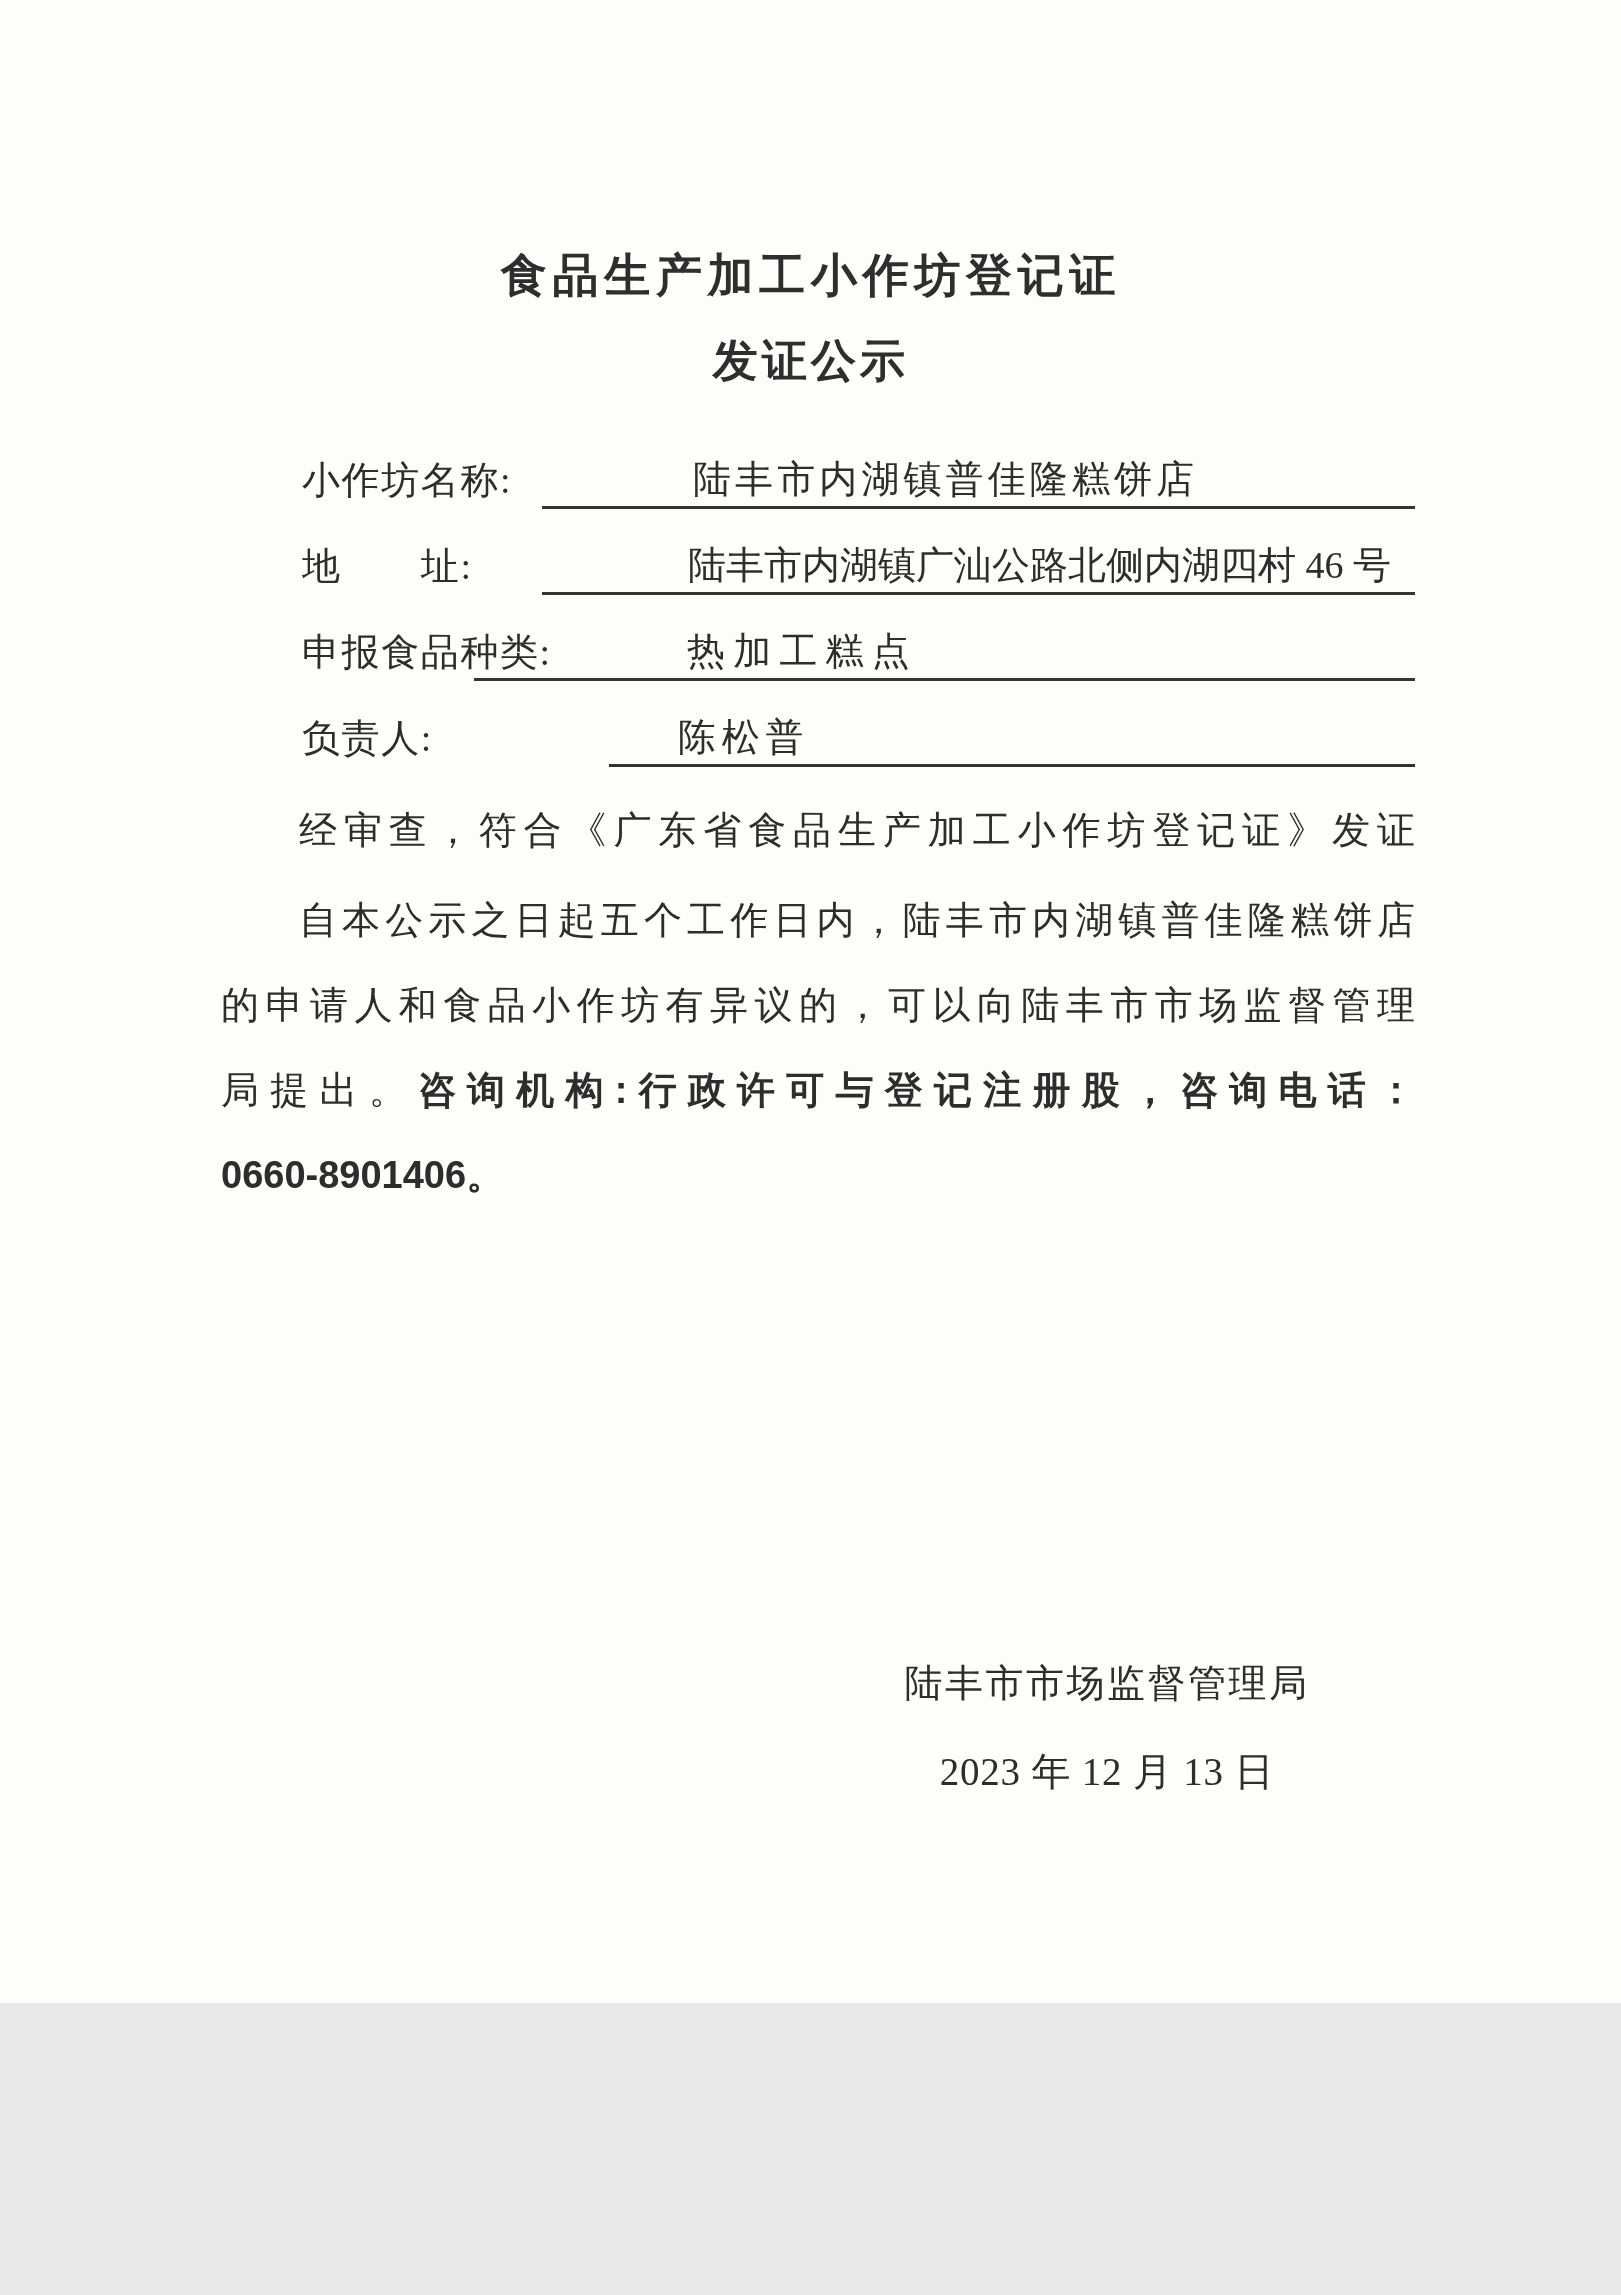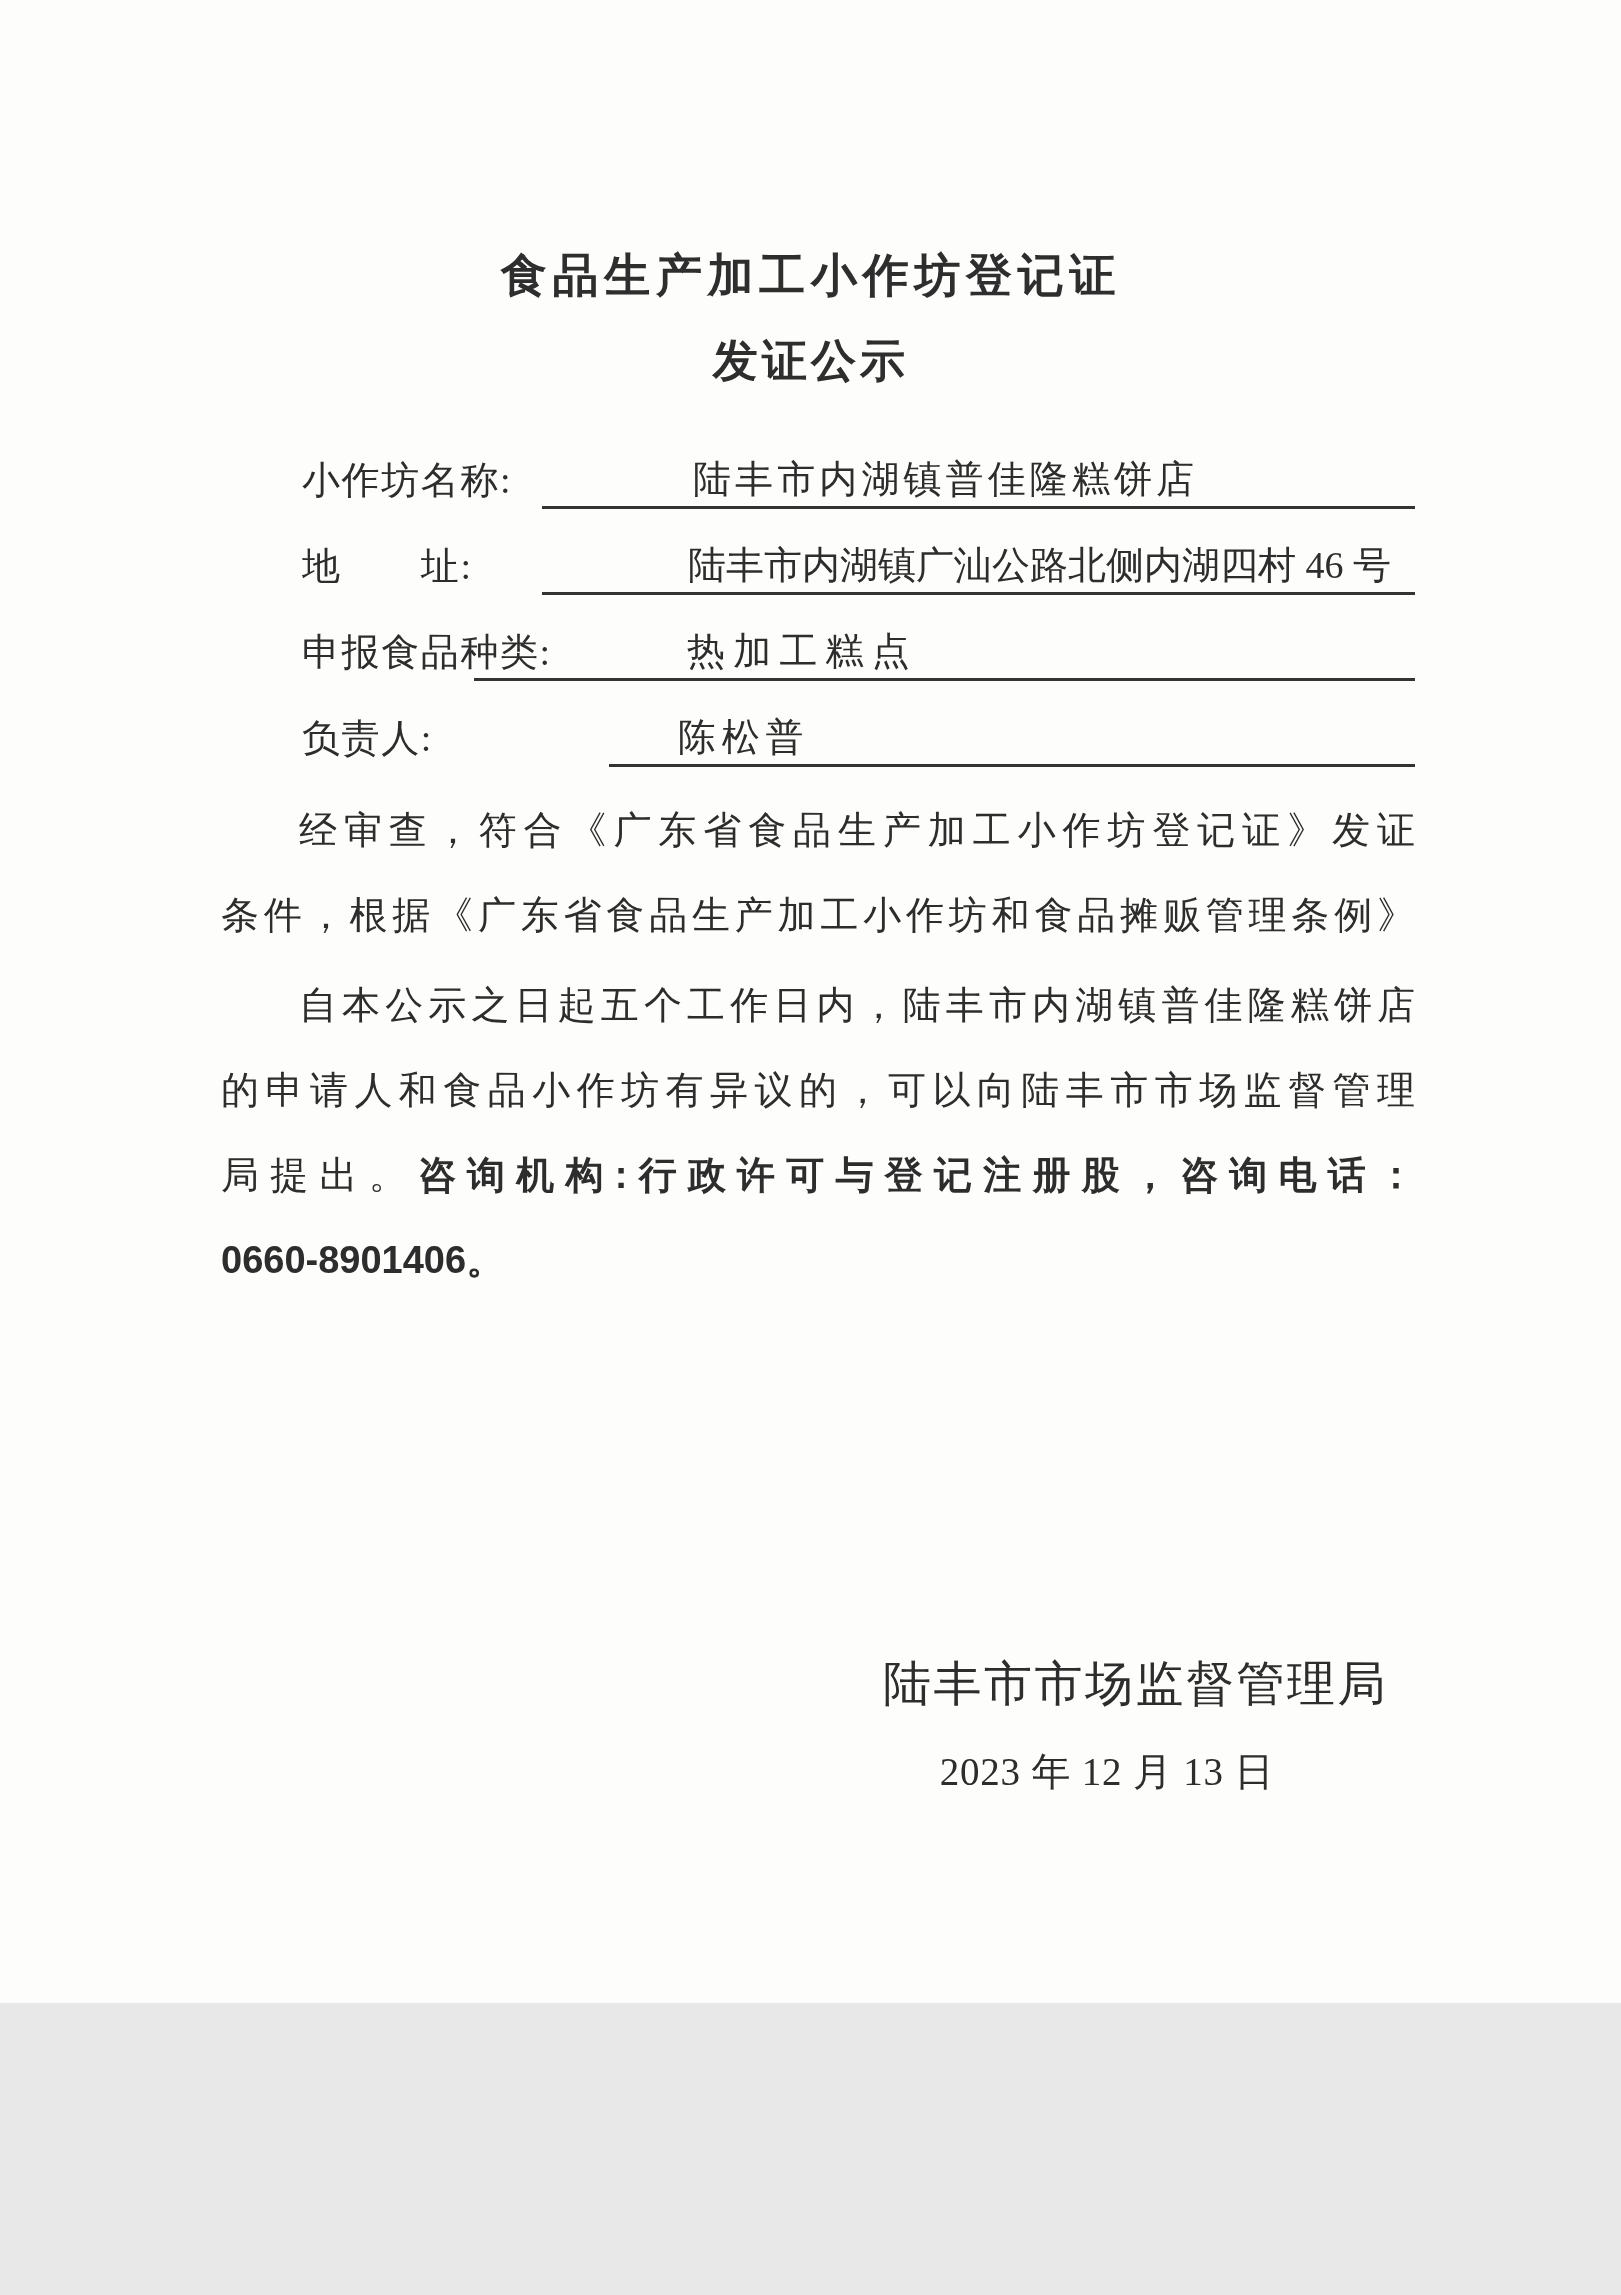--- a/index.html
+++ b/index.html
@@ -113,21 +113,21 @@
   
   .signature-block {
     position: absolute;
     top: 1658px;
     left: 883px;
     width: 448px;
     text-align: center;
     color: #2d2d2d;
   }
   .issuer-line {
-    font-size: 48px;
+    font-size: 38px;
     line-height: 51px;
     letter-spacing: 2.5px;
     white-space: nowrap;
   }
   .date-line {
     margin-top: 37px;
     font-size: 39px;
     line-height: 51px;
     letter-spacing: 0.8px;
     white-space: nowrap;
@@ -157,21 +157,20 @@
       </div>
       <div class="field-row">
         <span class="field-label">负责人:</span>
         <span class="field-value">陈松普</span>
       </div>
     </div>
 
   <div class="body-text">
       <div class="paragraph">
         <div class="text-line fill indent"><span class="run">经审查，符合《广东省食品生产加工小作坊登记证》发证</span></div>
-        <div class="text-line fill"><span class="run">条件，根据《广东省食品生产加工小作坊和食品摊贩管理条例》</span></div>
       </div>
       <div class="paragraph">
         <div class="text-line fill indent"><span class="run">自本公示之日起五个工作日内，陆丰市内湖镇普佳隆糕饼店</span></div>
         <div class="text-line fill"><span class="run">的申请人和食品小作坊有异议的，可以向陆丰市市场监督管理</span></div>
         <div class="text-line fill"><span class="run">局提出。</span><span class="run bold">咨询机构:行政许可与登记注册股，咨询电话：</span></div>
         <div class="text-line"><span class="run bold">0660-8901406。</span></div>
       </div>
     </div>
 
   <div class="signature-block">

